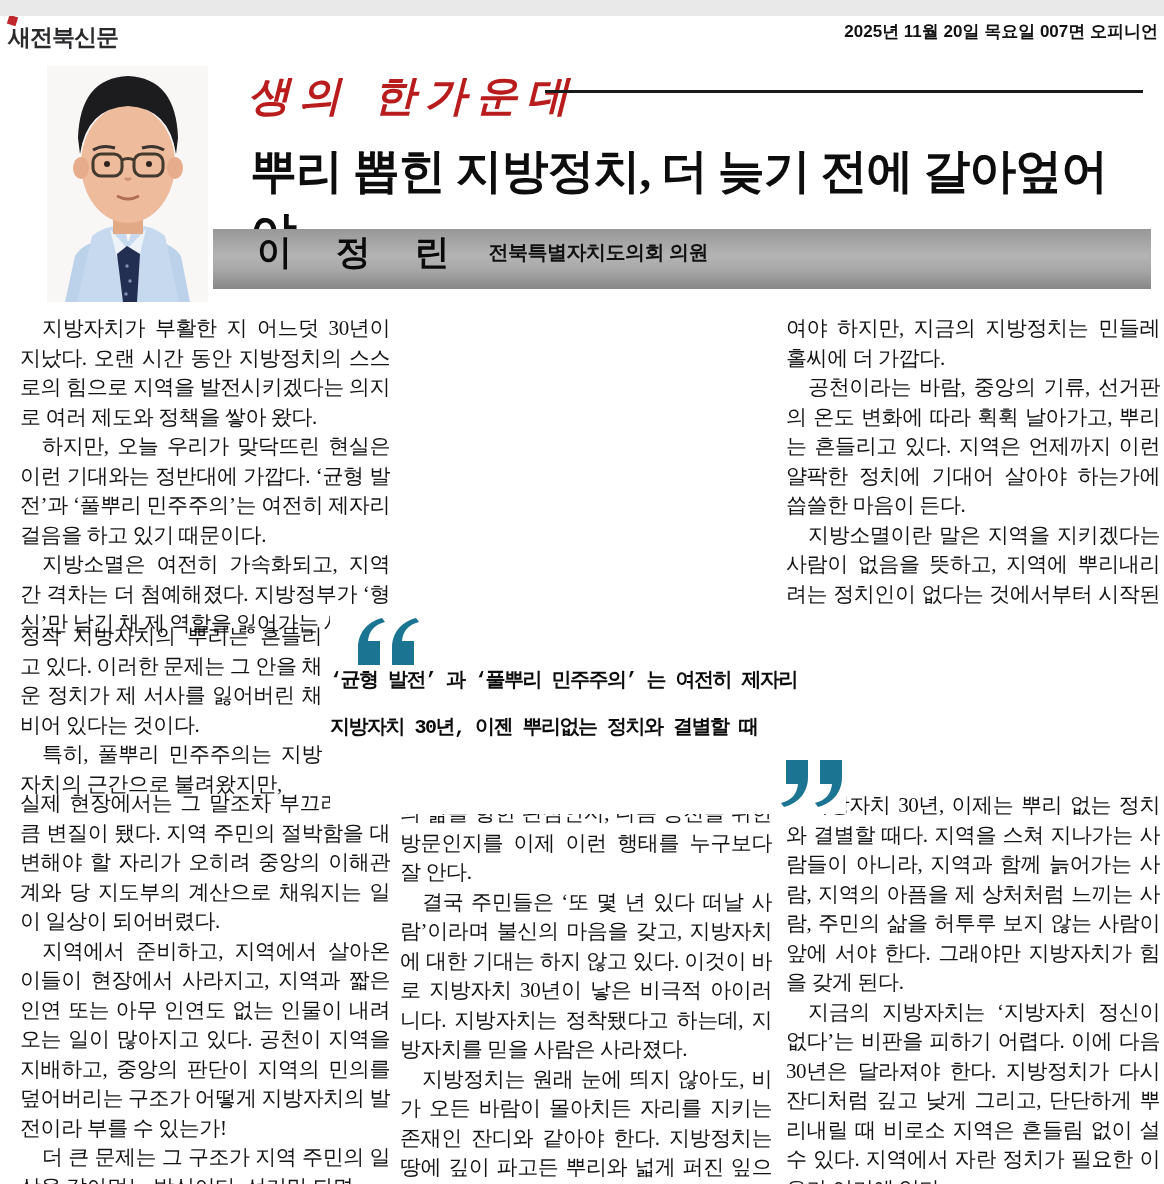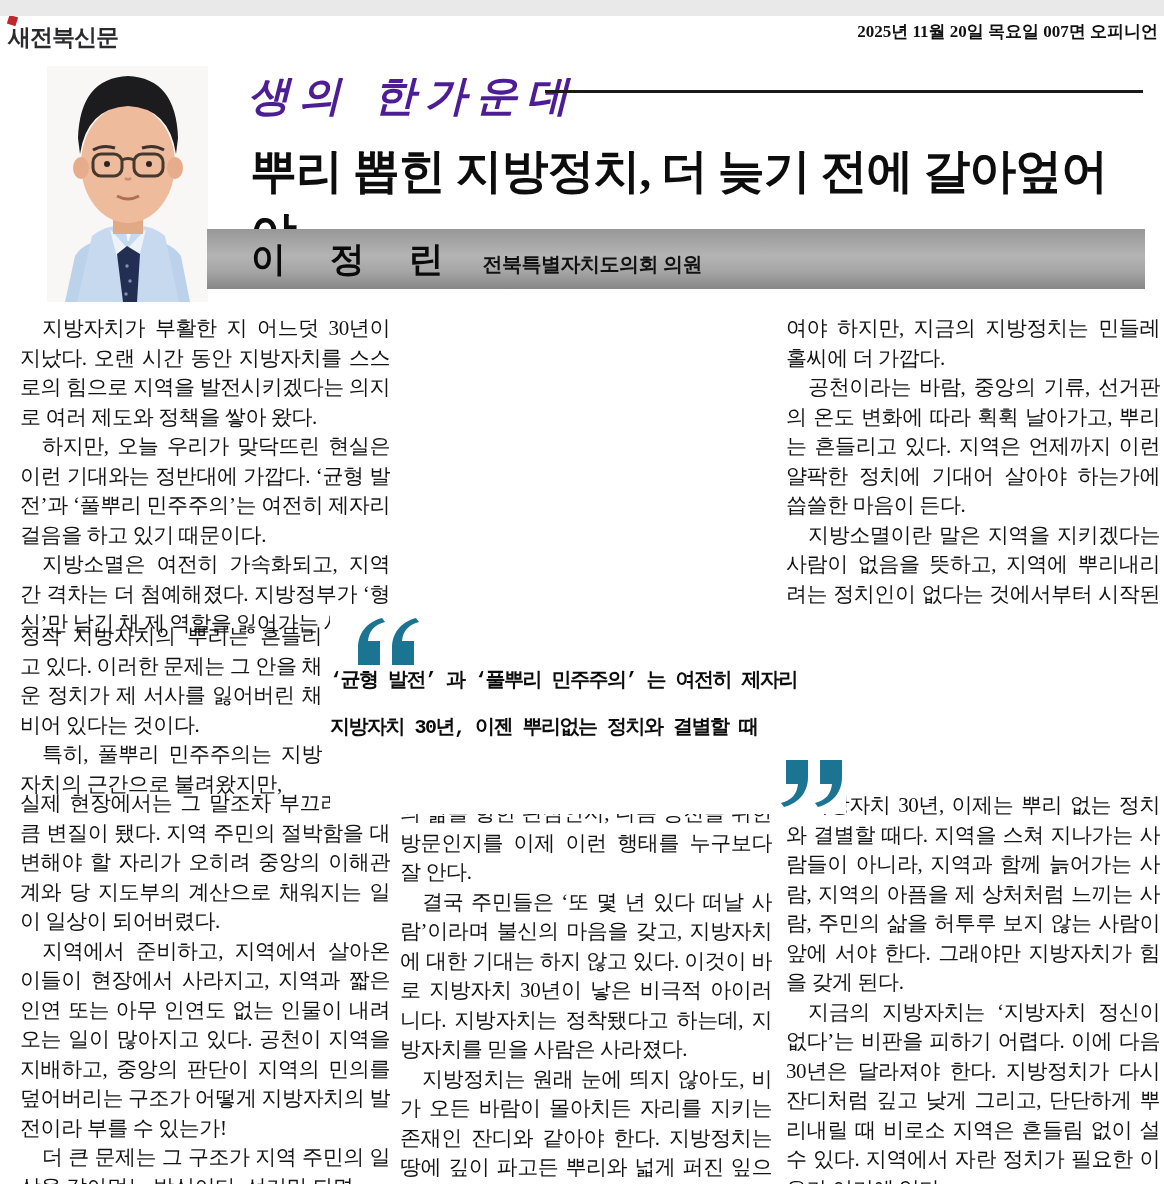--- a/index.html
+++ b/index.html
@@ -9,35 +9,35 @@
     margin:16px auto; overflow:hidden;
     font-family:"Liberation Serif", serif;
   }
   
   .logo { position:absolute; left:8px; top:6px;
     font-family:"Liberation Sans", sans-serif; font-weight:900;
     font-size:23px; letter-spacing:-1px; color:#2b2b2e; }
   .logo-mark { position:absolute; left:8px; top:0px; width:9px; height:9px;
     background:#c0272d; transform:rotate(18deg); }
   .date-line { position:absolute; right:6px; top:4px;
-    font-family:Liberation Serif, serif; font-weight:700;
+    font-family:Liberation Sans, sans-serif; font-weight:700;
     font-size:17px; color:#111; letter-spacing:0px; }
   
   .photo { position:absolute; left:47px; top:50px; width:161px; height:236px; }
   .series-title { position:absolute; left:248px; top:52px;
     font-family:"DejaVu Serif", serif; font-weight:800; font-style:italic;
-    font-size:42px; letter-spacing:9px; color:#4c1d95; }
+    font-size:42px; letter-spacing:9px; color:#b91c1c; }
   .series-rule { position:absolute; left:545px; top:74px; width:598px; height:3px;
     background:#1a1a1a; }
   .headline { position:absolute; left:250px; top:124px; width:900px;
     font-family:"Liberation Serif", serif; font-weight:800;
     font-size:47px; letter-spacing:-1px; color:#0d0d0d; }
-  .byline-bar { position:absolute; left:207px; top:213px; width:938px; height:60px;
+  .byline-bar { position:absolute; left:213px; top:213px; width:938px; height:60px;
     background:linear-gradient(180deg,#989898 0%,#b4b4b4 45%,#a6a6a6 70%,#868686 100%);
-    display:flex; align-items:center; }
+    display:flex; align-items:flex-start; }
   .author-name { margin-left:44px;
     font-family:"Liberation Sans", sans-serif; font-weight:700;
     font-size:35px; letter-spacing:17px; color:#0a0a0a; white-space:nowrap; }
   .author-title { margin-left:22px; padding-top:10px;
     font-family:"Liberation Sans", sans-serif; font-weight:700;
     font-size:20px; letter-spacing:-0.5px; color:#111; white-space:nowrap; }
   
   .colseg { position:absolute; text-align:justify; word-break:break-all;
     font-family:"Liberation Serif", serif; font-size:21px; line-height:29.5px;
     letter-spacing:-0.4px; color:#131313; }
@@ -99,21 +99,21 @@
 
   <div class="series-title">생의 한가운데</div>
   <div class="series-rule"></div>
   <h1 class="headline">뿌리 뽑힌 지방정치, 더 늦기 전에 갈아엎어야</h1>
   <div class="byline-bar">
     <span class="author-name">이 정 린</span>
     <span class="author-title">전북특별자치도의회 의원</span>
   </div>
 
   <div class="colseg c1a">
-    <p class="para">지방자치가 부활한 지 어느덧 30년이 지났다. 오랜 시간 동안 지방자치를 스스로의 힘으로 지역을 발전시키겠다는 의지로 여러 제도와 정책을 쌓아 왔다.</p>
+    <p class="para">지방자치가 부활한 지 어느덧 30년이 지났다. 오랜 시간 동안 지방정치의 스스로의 힘으로 지역을 발전시키겠다는 의지로 여러 제도와 정책을 쌓아 왔다.</p>
     <p class="para">하지만, 오늘 우리가 맞닥뜨린 현실은 이런 기대와는 정반대에 가깝다. ‘균형 발전’과 ‘풀뿌리 민주주의’는 여전히 제자리걸음을 하고 있기 때문이다.</p>
     <p class="para">지방소멸은 여전히 가속화되고, 지역 간 격차는 더 첨예해졌다. 지방정부가 ‘형식’만 남긴 채 제 역할을 잃어가는 사이,</p>
   </div>
   <div class="colseg c1b">
     <p class="cont">정작 지방자치의 뿌리는 흔들리고 있다. 이러한 문제는 그 안을 채운 정치가 제 서사를 잃어버린 채 비어 있다는 것이다.</p>
     <p class="para">특히, 풀뿌리 민주주의는 지방자치의 근간으로 불려왔지만,</p>
   </div>
   <div class="colseg c1c">
     <p class="cont">실제 현장에서는 그 말조차 부끄러울 만큼 변질이 됐다. 지역 주민의 절박함을 대변해야 할 자리가 오히려 중앙의 이해관계와 당 지도부의 계산으로 채워지는 일이 일상이 되어버렸다.</p>
     <p class="para">지역에서 준비하고, 지역에서 살아온 이들이 현장에서 사라지고, 지역과 짧은 인연 또는 아무 인연도 없는 인물이 내려오는 일이 많아지고 있다. 공천이 지역을 지배하고, 중앙의 판단이 지역의 민의를 덮어버리는 구조가 어떻게 지방자치의 발전이라 부를 수 있는가!</p>

